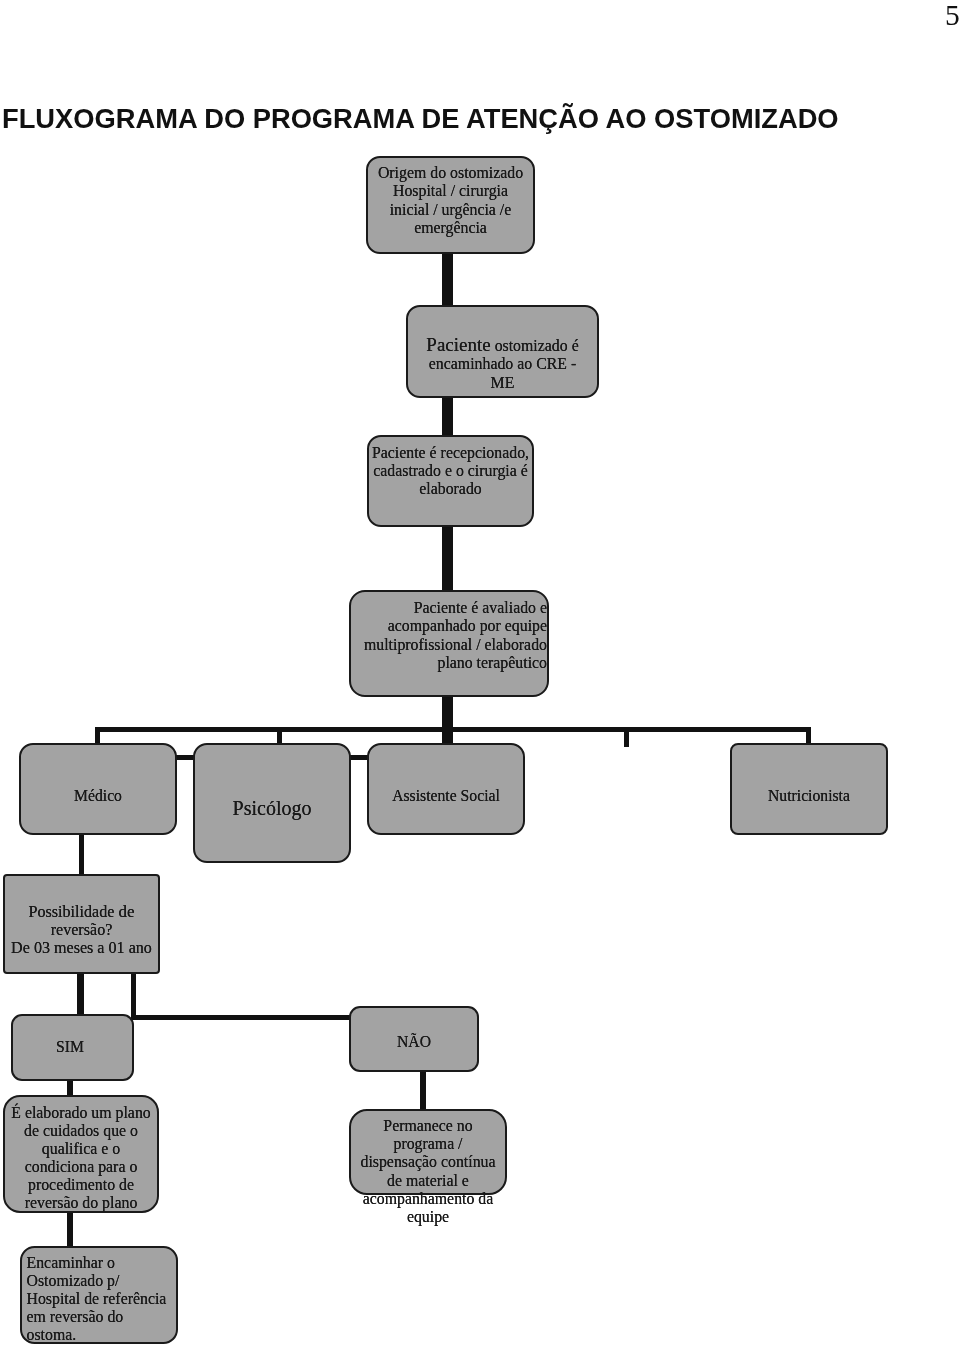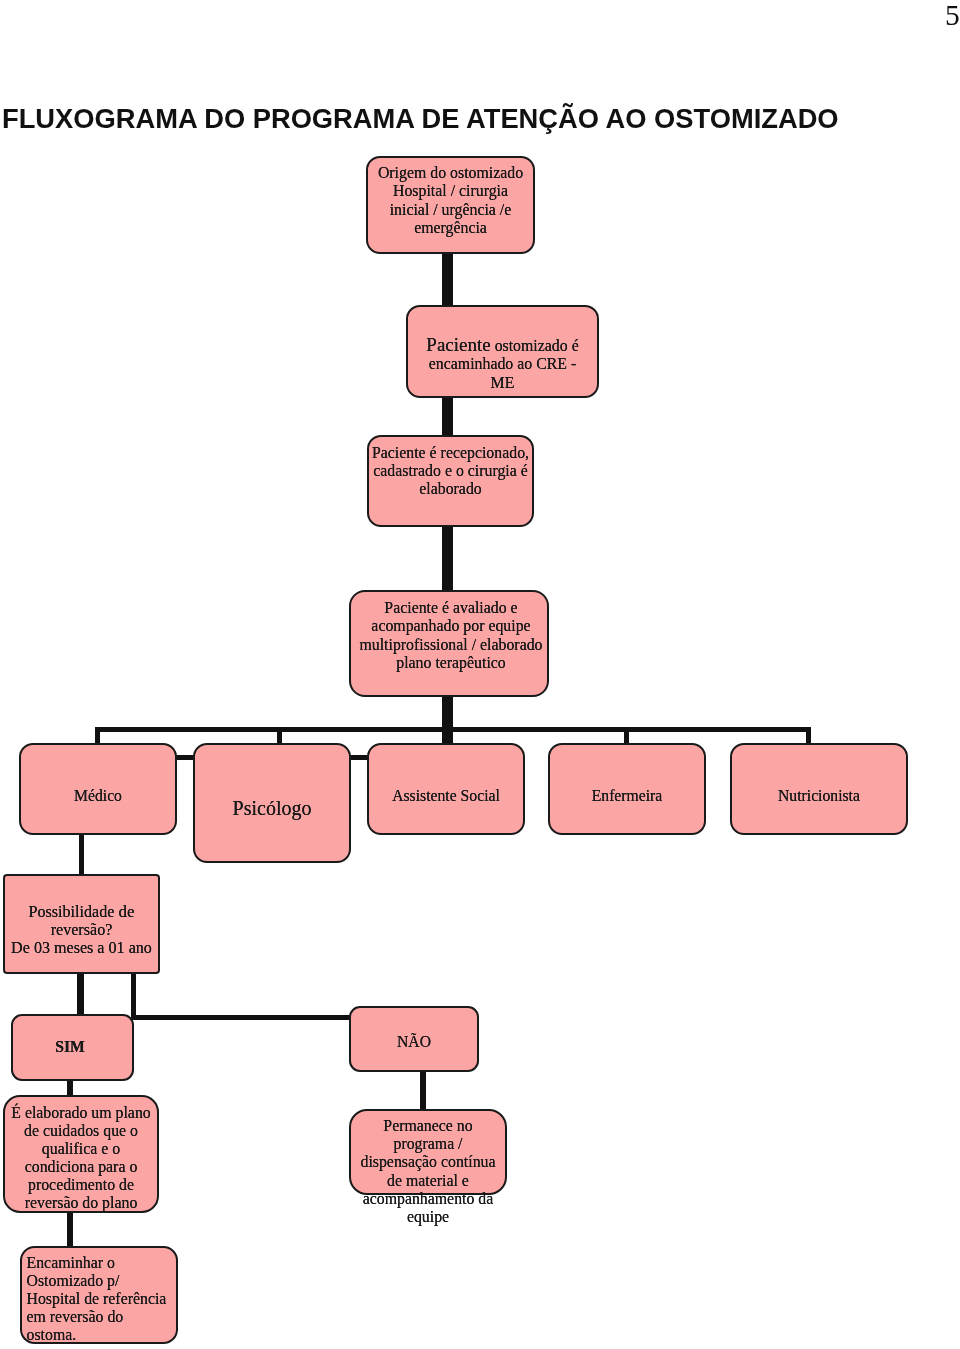--- a/index.html
+++ b/index.html
@@ -9,21 +9,21 @@
        -webkit-font-smoothing:antialiased;}
   .page{position:absolute;left:0;top:0;width:960px;height:1349px;background:#fff;}
 
   .pagenum{position:absolute;left:945px;top:0.5px;font-size:29.5px;line-height:1;
            font-family:"Liberation Serif",serif;color:#111;}
   .title{position:absolute;left:2px;top:80.3px;font-size:27.3px;line-height:1;
          font-family:"Liberation Sans",sans-serif;font-weight:bold;color:#111;
          white-space:nowrap;letter-spacing:0;margin-top:25px;}
 
   .node{position:absolute;box-sizing:border-box;border:2px solid #1a1a1a;
-        border-radius:18px;background:#fca5a5;z-index:3;}
+        border-radius:18px;background:#a3a3a3;z-index:3;}
   .node .txt{position:absolute;left:0;right:0;text-align:center;
              font-size:15.85px;line-height:18.4px;color:#191919;text-shadow:0 0 0.2px currentColor;}
   .txt.sm{font-size:15.7px;}
   .txt.lg{font-size:20px;}
   .big{font-size:19px;}
   .mid-big{font-size:17px;}
 
   .conn{position:absolute;background:#111;z-index:1;}
 </style>
 </head>
@@ -71,53 +71,50 @@
 
   <div class="node" style="border-radius:14px;left:367px;top:435px;width:167px;height:92px;">
     <div class="txt" style="top:6.5px;">
       <div>Paciente é recepcionado,</div>
       <div>cadastrado e o cirurgia é</div>
       <div>elaborado</div>
     </div>
   </div>
 
   <div class="node" style="border-radius:16px;left:349px;top:590px;width:200px;height:107px;">
-    <div class="txt" style="top:7px;text-align:center;padding-left:4px;">
+    <div class="txt" style="top:7px;text-align:right;padding-left:4px;">
       <div>Paciente é avaliado e</div>
       <div>acompanhado por equipe</div>
       <div>multiprofissional / elaborado</div>
       <div>plano terapêutico</div>
     </div>
   </div>
 
   <div class="node" style="border-radius:14px;left:19px;top:743px;width:158px;height:92px;">
     <div class="txt sm" style="top:42px;">Médico</div>
   </div>
   <div class="node" style="border-radius:14px;left:193px;top:743px;width:158px;height:120px;">
     <div class="txt lg" style="top:54px;">Psicólogo</div>
   </div>
   <div class="node" style="border-radius:14px;left:367px;top:743px;width:158px;height:92px;">
     <div class="txt sm" style="top:42px;">Assistente Social</div>
   </div>
-  <div class="node" style="border-radius:14px;left:548px;top:743px;width:158px;height:92px;">
-    <div class="txt sm" style="top:42px;">Enfermeira</div>
-  </div>
-  <div class="node" style="border-radius:14px;left:730px;top:743px;width:178px;height:92px;">
+  <div class="node" style="border-radius:8px;left:730px;top:743px;width:158px;height:92px;">
     <div class="txt sm" style="top:42px;">Nutricionista</div>
   </div>
 
   <div class="node" style="border-radius:4px;left:3px;top:874px;width:157px;height:100px;">
     <div class="txt" style="top:26.5px;font-size:16.1px;">
       <div><span>Possibilidade </span><span class="mid-big">de</span></div>
       <div>reversão?</div>
       <div>De 03 meses a 01 ano</div>
     </div>
   </div>
 
-  <div class="node" style="border-radius:11px;left:11px;top:1014px;width:123px;height:67px;font-weight:bold;">
+  <div class="node" style="border-radius:11px;left:11px;top:1014px;width:123px;height:67px;">
     <div class="txt sm" style="top:22px;padding-right:5px;">SIM</div>
   </div>
   <div class="node" style="border-radius:11px;left:349px;top:1006px;width:130px;height:66px;">
     <div class="txt sm" style="top:25px;">NÃO</div>
   </div>
 
   <div class="node" style="border-radius:17px;left:3px;top:1095px;width:156px;height:118px;">
     <div class="txt" style="top:7px;line-height:17.95px;">
       <div>É elaborado um plano</div>
       <div>de cuidados que o</div>

